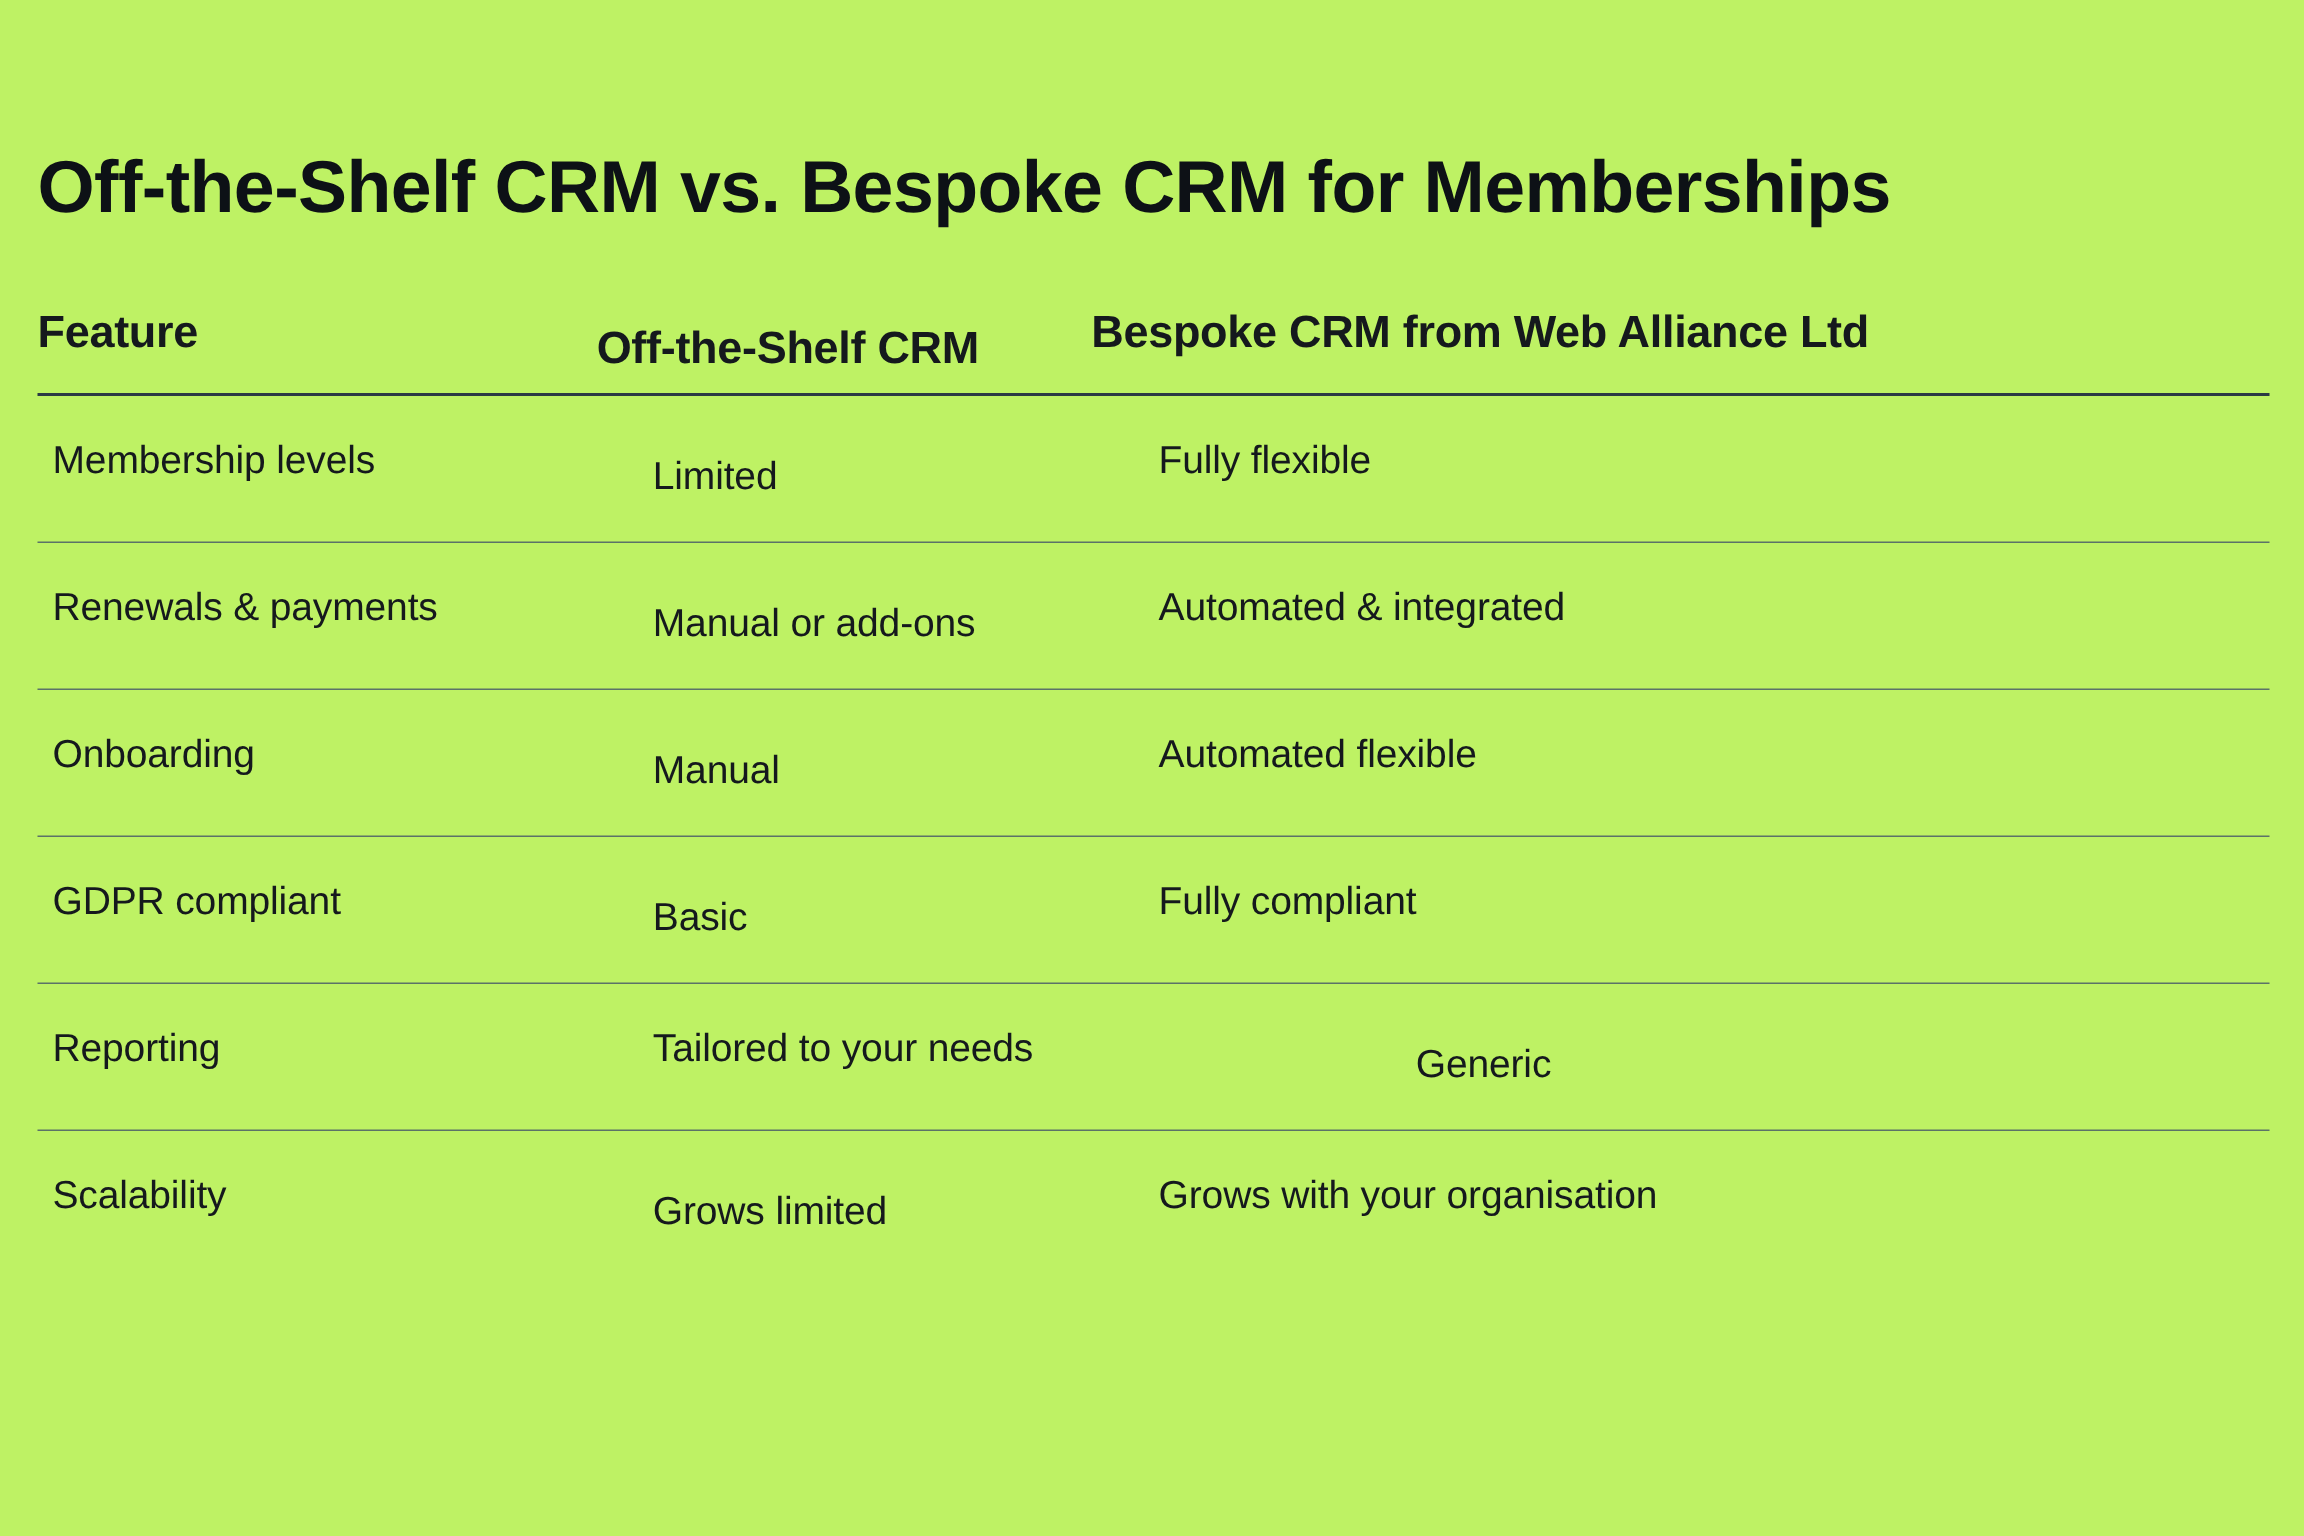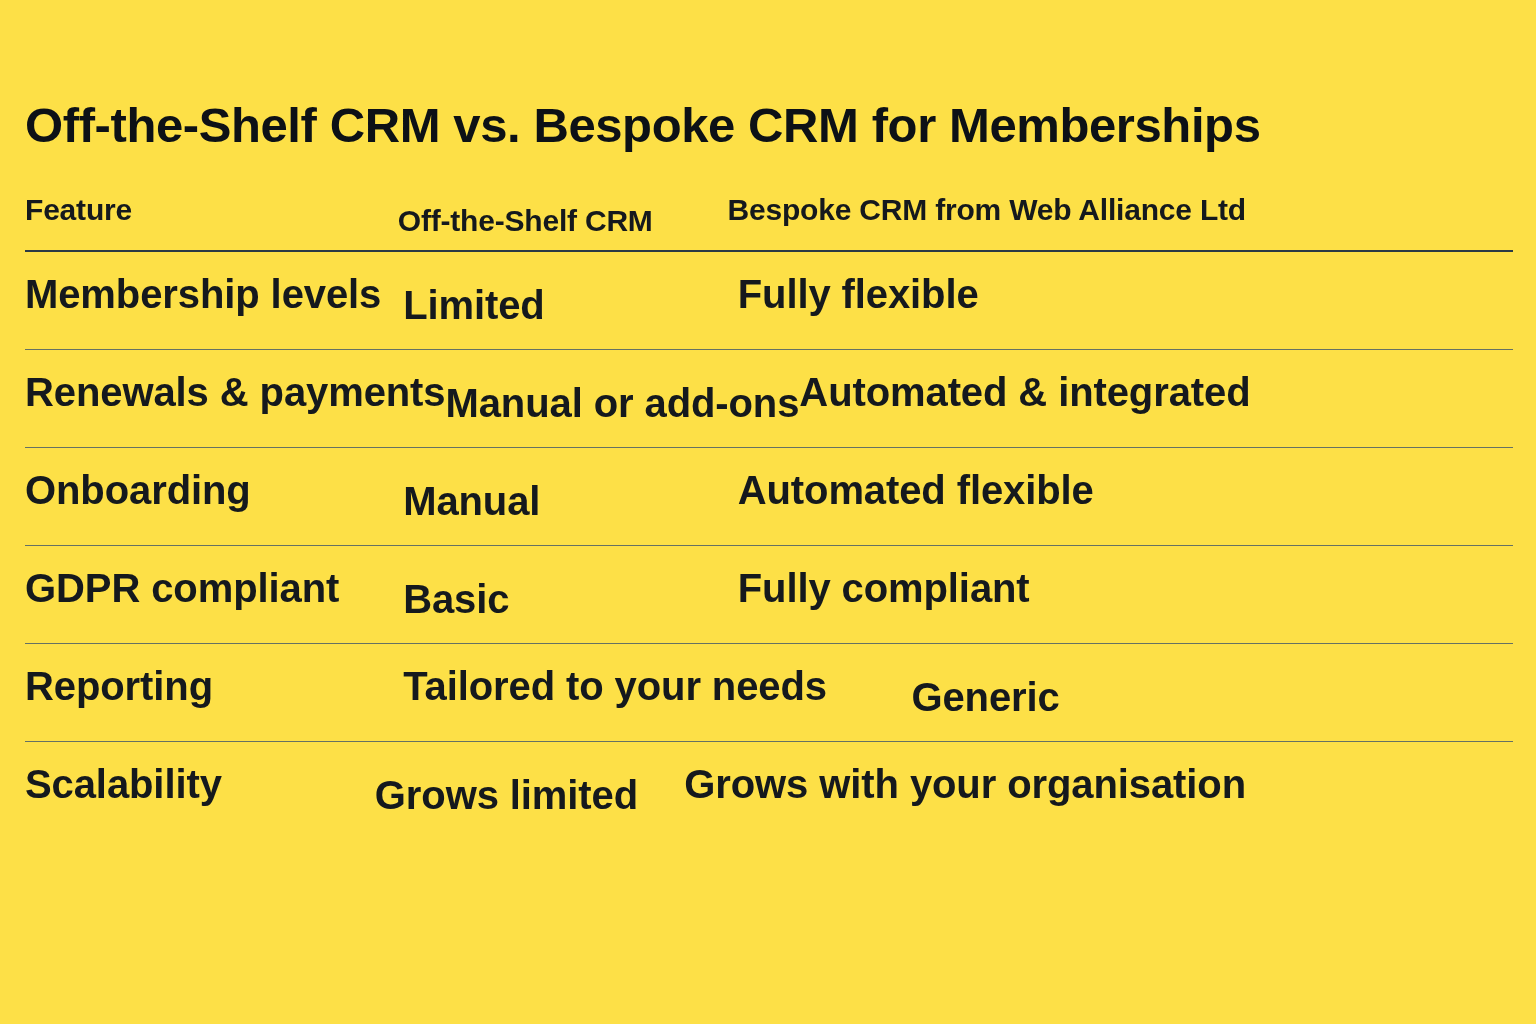--- a/index.html
+++ b/index.html
@@ -12,38 +12,38 @@
     height: 1024px;
     overflow: hidden;
     background: #c5e6fa;
     font-family: "Liberation Sans", "DejaVu Sans", sans-serif;
     -webkit-font-smoothing: antialiased;
   }
   .page {
     position: relative;
     width: 1536px;
     height: 1024px;
-    background: #fde047;
+    background: #bef264;
     box-sizing: border-box;
   }
   .title {
     position: absolute;
     left: 25px;
     top: 62px;
     font-size: 49px;
     font-weight: 700;
     letter-spacing: -0.4px;
     color: #0d1116;
     white-space: nowrap;
     line-height: 60px;
   }
   .table {
     position: absolute;
     left: 0;
-    top: 186px;
+    top: 198px;
     width: 1246px;
   }
   .row {
     position: relative;
     display: flex;
     align-items: flex-start;
     height: 98px;
     box-sizing: border-box;
   }
   .row.header-row {
@@ -69,25 +69,26 @@
     padding-left: 0px;
   }
   .header-row .cell {
     font-size: 30px;
     font-weight: 700;
     letter-spacing: -0.2px;
     line-height: 36px;
     padding-top: 6px;
   }
   .body-row .cell {
-    font-size: 40px;
-    font-weight: 700;
+    font-size: 26px;
+    font-weight: 400;
     letter-spacing: -0.1px;
     line-height: 40px;
     padding-top: 22px;
+    padding-left: 35px;
   }
   .divider {
     position: absolute;
     left: 25px;
     width: 1488px;
     bottom: 0;
     height: 2px;
     background: #2b3a44;
   }
   .divider.thin {

